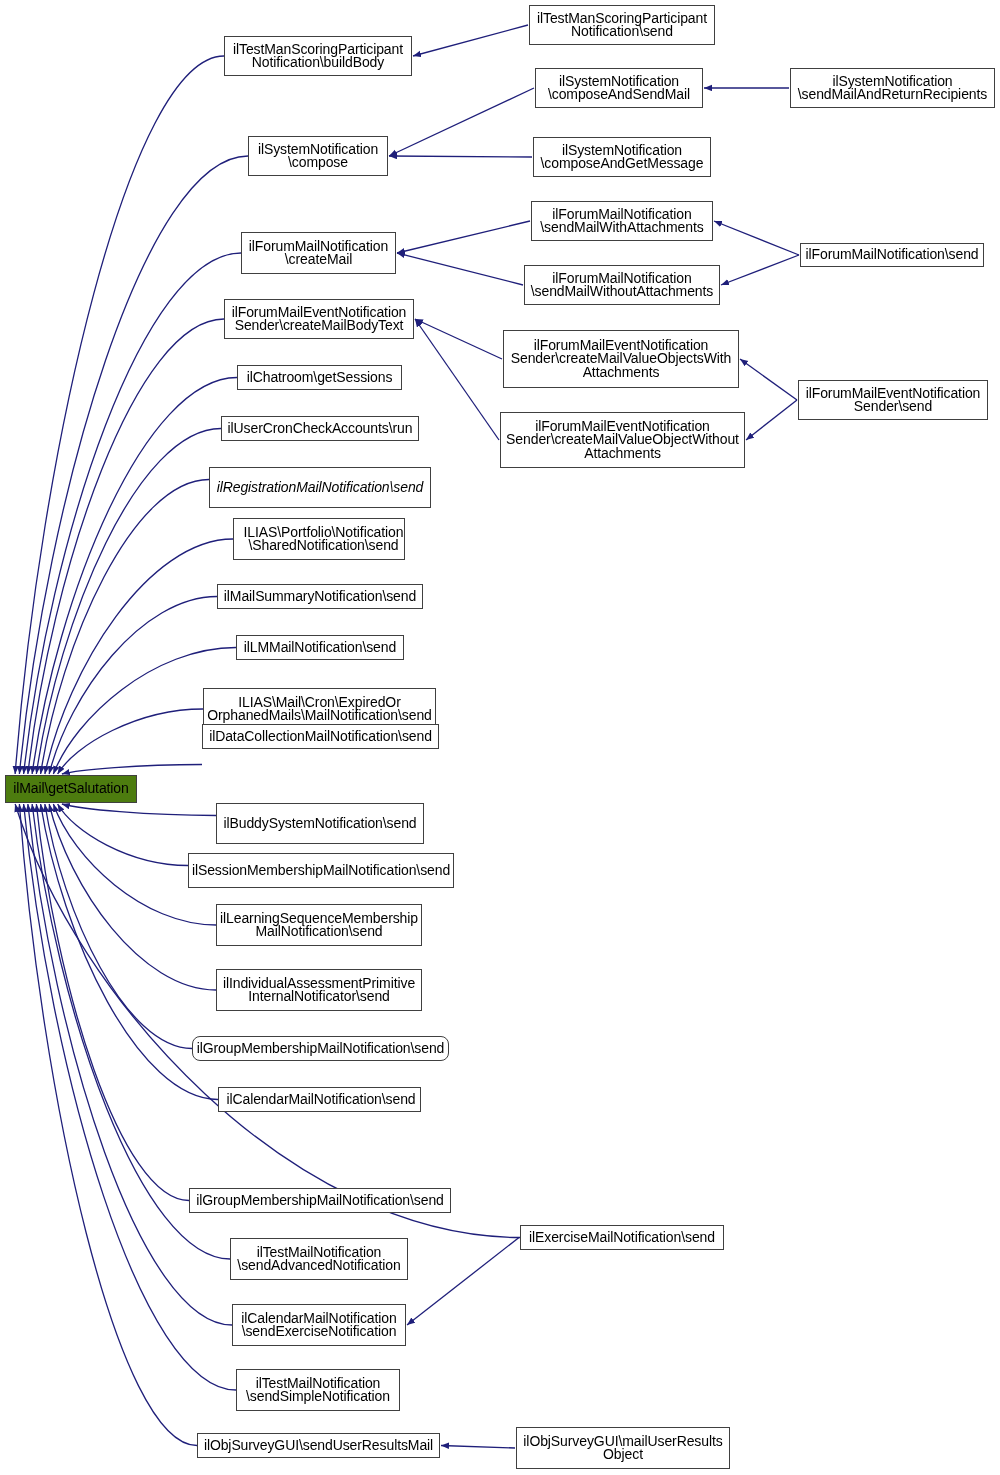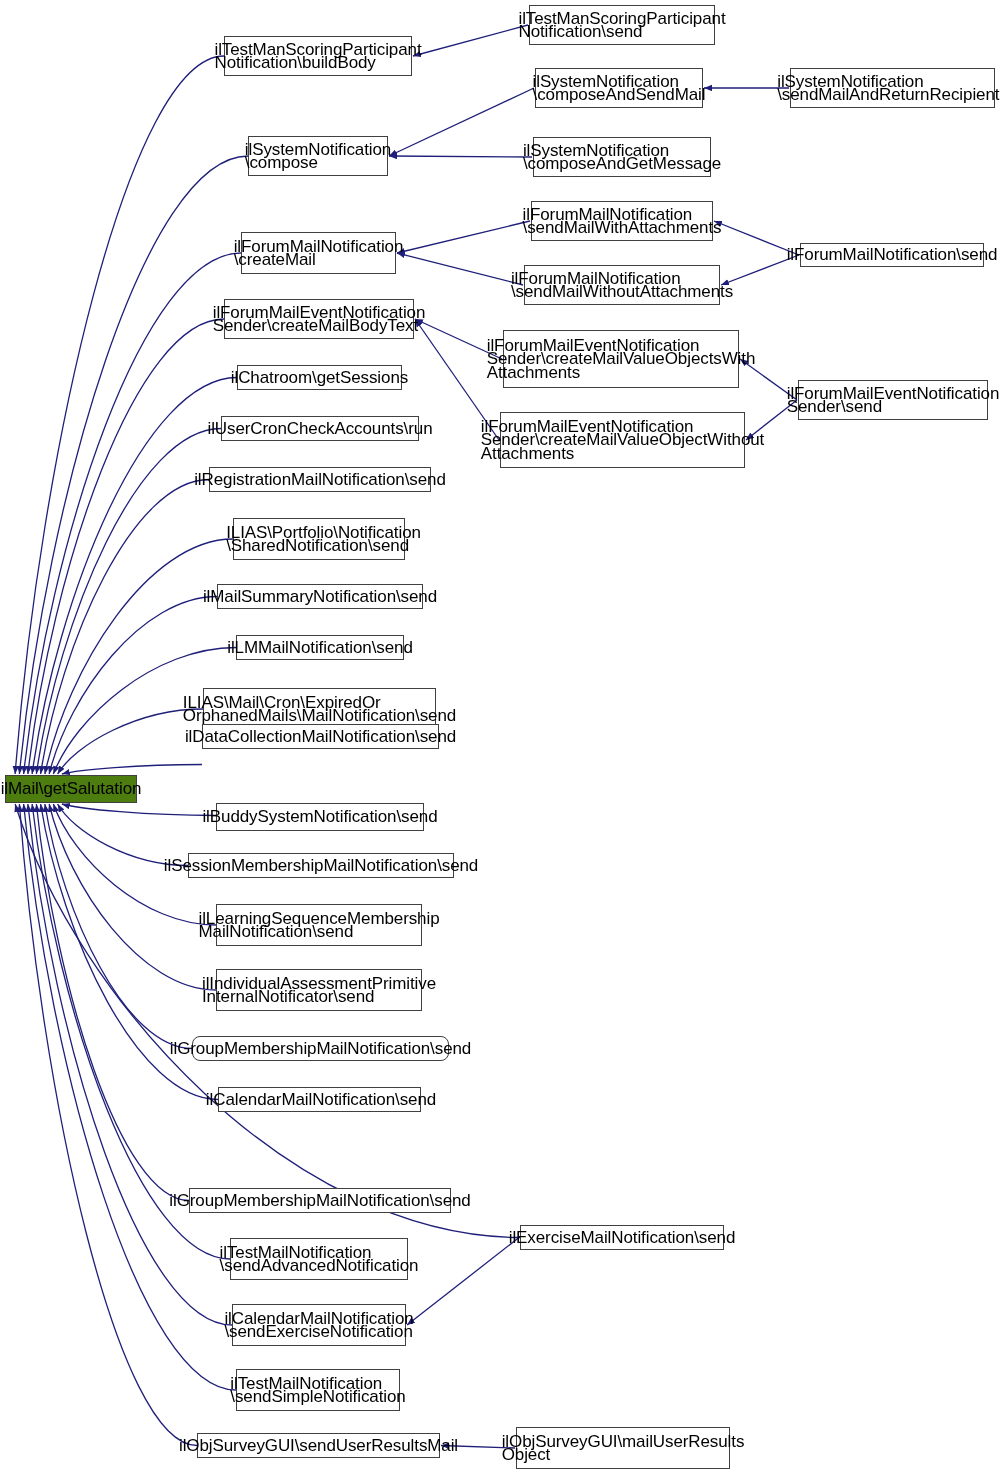--- a/index.html
+++ b/index.html
@@ -24,22 +24,23 @@
     width: 1000px;
     height: 1475px;
     pointer-events: none;
   }
   .node {
     position: absolute;
     box-sizing: border-box;
     border: 1px solid #404040;
     background: #ffffff;
     color: #000000;
-    font-size: 17px;
+    font-size: 14px;
     line-height: 13.5px;
+    text-align: center;
     display: flex;
     align-items: center;
     justify-content: center;
     white-space: pre-line;
     letter-spacing: -0.1px;
     padding: 0 3px;
   }
   .node.root {
     background: #4d7c0f;
     border-color: #404040;
@@ -122,30 +123,30 @@
       <div class="node" style="left: 503px; top: 330px; width: 236px; height: 58px;">ilForumMailEventNotification
 Sender\createMailValueObjectsWith
 Attachments</div>
       <div class="node" style="left: 500px; top: 412px; width: 245px; height: 56px;">ilForumMailEventNotification
 Sender\createMailValueObjectWithout
 Attachments</div>
       <div class="node" style="left: 798px; top: 380px; width: 190px; height: 40px;">ilForumMailEventNotification
 Sender\send</div>
       <div class="node" style="left: 237px; top: 365px; width: 165px; height: 25px;">ilChatroom\getSessions</div>
       <div class="node" style="left: 221px; top: 416px; width: 198px; height: 25px;">ilUserCronCheckAccounts\run</div>
-      <div class="node" style="left: 209px; top: 467px; width: 222px; height: 25px;">ilRegistrationMailNotification\send</div>
+      <div class="node" style="left: 209px; top: 467px; width: 222px; height: 41px; font-style: italic;">ilRegistrationMailNotification\send</div>
       <div class="node" style="left: 233px; top: 518px; width: 172px; height: 42px; padding-left: 12px;">ILIAS\Portfolio\Notification
 \SharedNotification\send</div>
       <div class="node" style="left: 217px; top: 584px; width: 206px; height: 25px;">ilMailSummaryNotification\send</div>
       <div class="node" style="left: 236px; top: 635px; width: 168px; height: 25px;">ilLMMailNotification\send</div>
       <div class="node" style="left: 203px; top: 688px; width: 233px; height: 42px;">ILIAS\Mail\Cron\ExpiredOr
 OrphanedMails\MailNotification\send</div>
       <div class="node" style="left: 202px; top: 724px; width: 237px; height: 25px;">ilDataCollectionMailNotification\send</div>
-      <div class="node" style="left: 216px; top: 803px; width: 208px; height: 28px;">ilBuddySystemNotification\send</div>
-      <div class="node" style="left: 188px; top: 853px; width: 266px; height: 25px;">ilSessionMembershipMailNotification\send</div>
+      <div class="node" style="left: 216px; top: 803px; width: 208px; height: 41px;">ilBuddySystemNotification\send</div>
+      <div class="node" style="left: 188px; top: 853px; width: 266px; height: 35px;">ilSessionMembershipMailNotification\send</div>
       <div class="node" style="left: 216px; top: 904px; width: 206px; height: 42px;">ilLearningSequenceMembership
 MailNotification\send</div>
       <div class="node" style="left: 216px; top: 969px; width: 206px; height: 42px;">ilIndividualAssessmentPrimitive
 InternalNotificator\send</div>
       <div class="node" style="left: 192px; top: 1036px; width: 257px; height: 25px; border-radius: 8px;">ilGroupMembershipMailNotification\send</div>
       <div class="node" style="left: 218px; top: 1087px; width: 203px; height: 25px; padding-left: 6px;">ilCalendarMailNotification\send</div>
       <div class="node" style="left: 189px; top: 1188px; width: 262px; height: 25px;">ilGroupMembershipMailNotification\send</div>
       <div class="node" style="left: 230px; top: 1238px; width: 178px; height: 42px;">ilTestMailNotification
 \sendAdvancedNotification</div>
       <div class="node" style="left: 520px; top: 1225px; width: 204px; height: 25px;">ilExerciseMailNotification\send</div>

